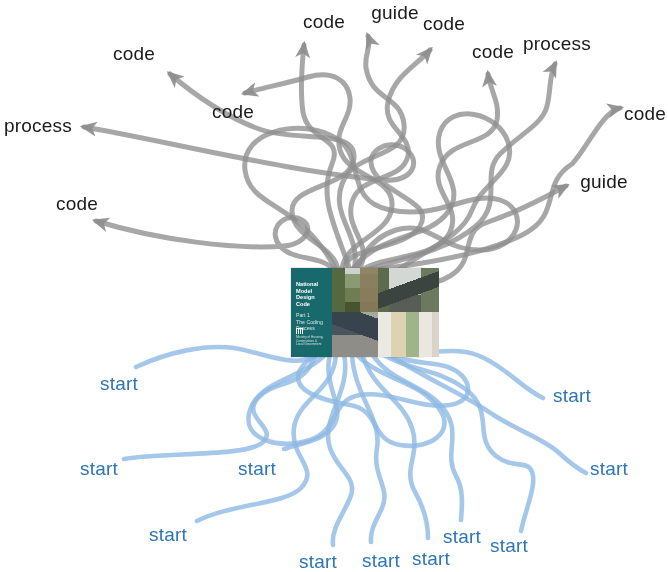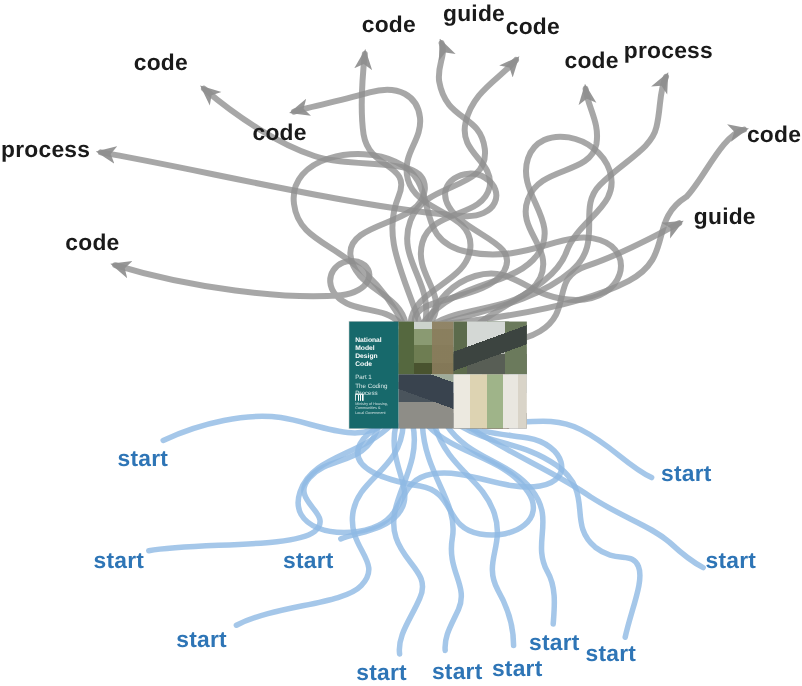--- a/index.html
+++ b/index.html
@@ -7,21 +7,21 @@
     position:relative;width:668px;height:572px;overflow:hidden;
     background:var(--bg,#fff);
     font-family:"Liberation Sans",sans-serif;
   }
   svg.tangle{position:absolute;left:0;top:0;}
   .gline{fill:none;stroke:var(--gray-line,#8e8e8e);stroke-opacity:.78;stroke-width:5;stroke-linecap:round;}
   .bline{fill:none;stroke:var(--blue-line,#8fb9e4);stroke-opacity:.8;stroke-width:4.6;stroke-linecap:round;}
   #arrowTri{fill:var(--gray-line,#8e8e8e);fill-opacity:.92;}
   .flow-label{
     position:absolute;transform:translate(-50%,-50%);
-    font-size:19px;font-weight:700;letter-spacing:.2px;white-space:nowrap;line-height:1;
+    font-size:19px;font-weight:400;letter-spacing:.2px;white-space:nowrap;line-height:1;
   }
   .flow-label.top{color:var(--top-label,#1a1a1a);}
   .flow-label.bottom{color:var(--start-label,#2e75b6);}
   
   .cover{
     position:absolute;left:291px;top:268px;width:133px;height:89px;
     display:flex;box-shadow:0 0 0 .5px rgba(0,0,0,.15);
   }
   .cover-panel{
     width:41px;height:100%;background:var(--teal,#17696b);

